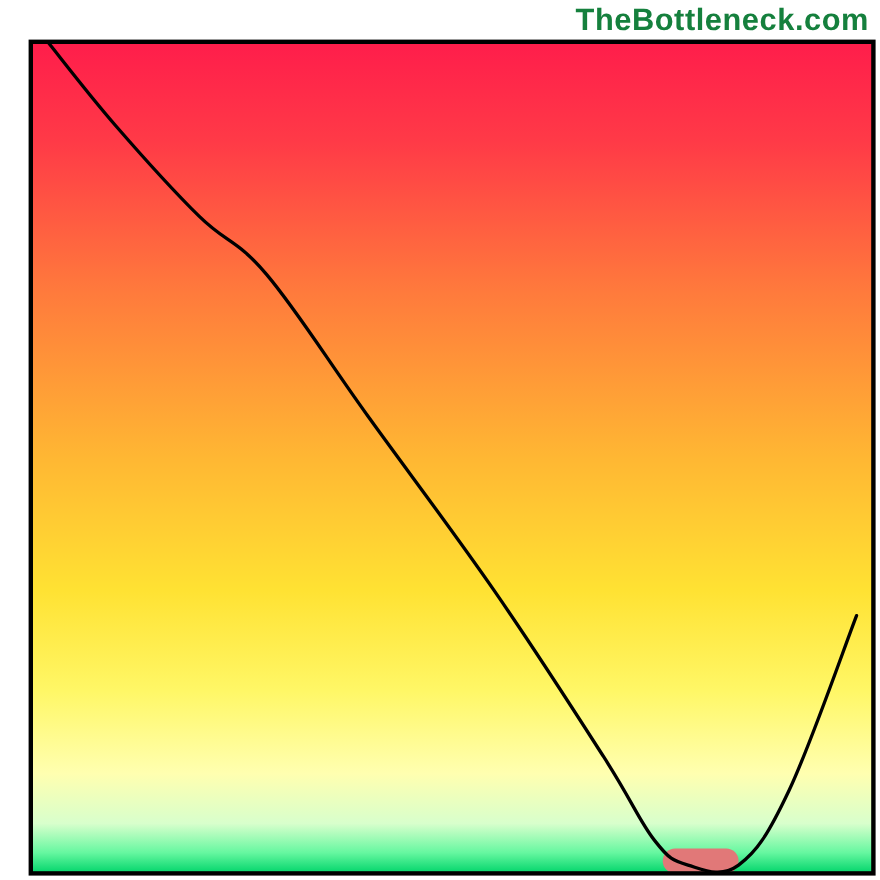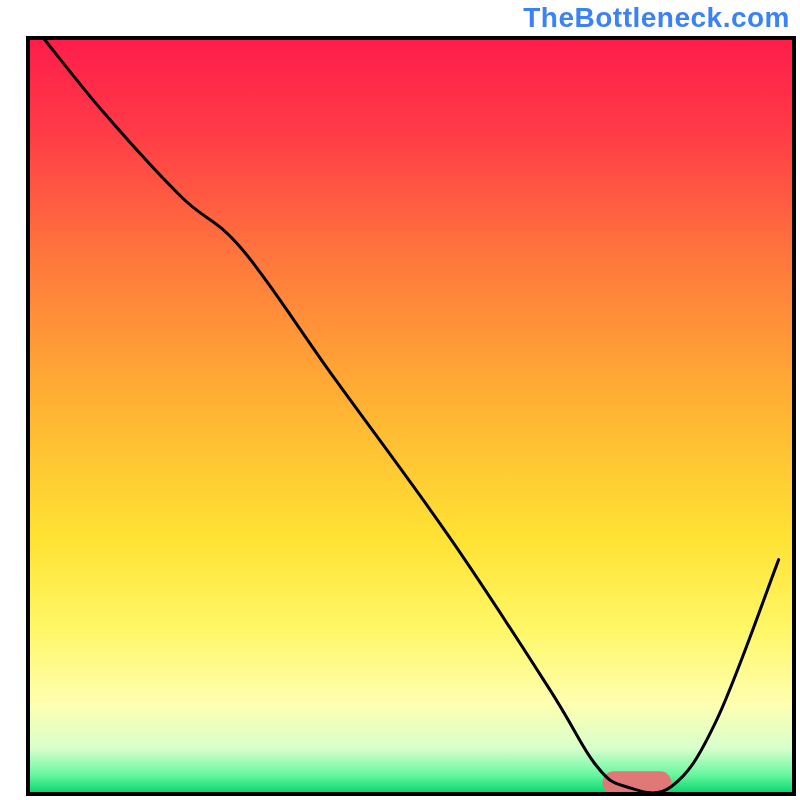--- a/index.html
+++ b/index.html
@@ -17,21 +17,21 @@
     width: 800px;
     height: 800px;
   }
   .attribution {
     position: absolute;
     top: 2px;
     right: 10px;
     font-family: Arial, Helvetica, sans-serif;
     font-size: 28px;
     font-weight: 600;
-    color: #3b82f6;
+    color: #15803d;
     letter-spacing: 0.5px;
     text-align: right;
   }
 </style>
 </head>
 <body>
 
 <div class="chart-wrap">
   <svg id="chart-svg" width="800" height="800" viewBox="0 0 800 800">
       <defs>

